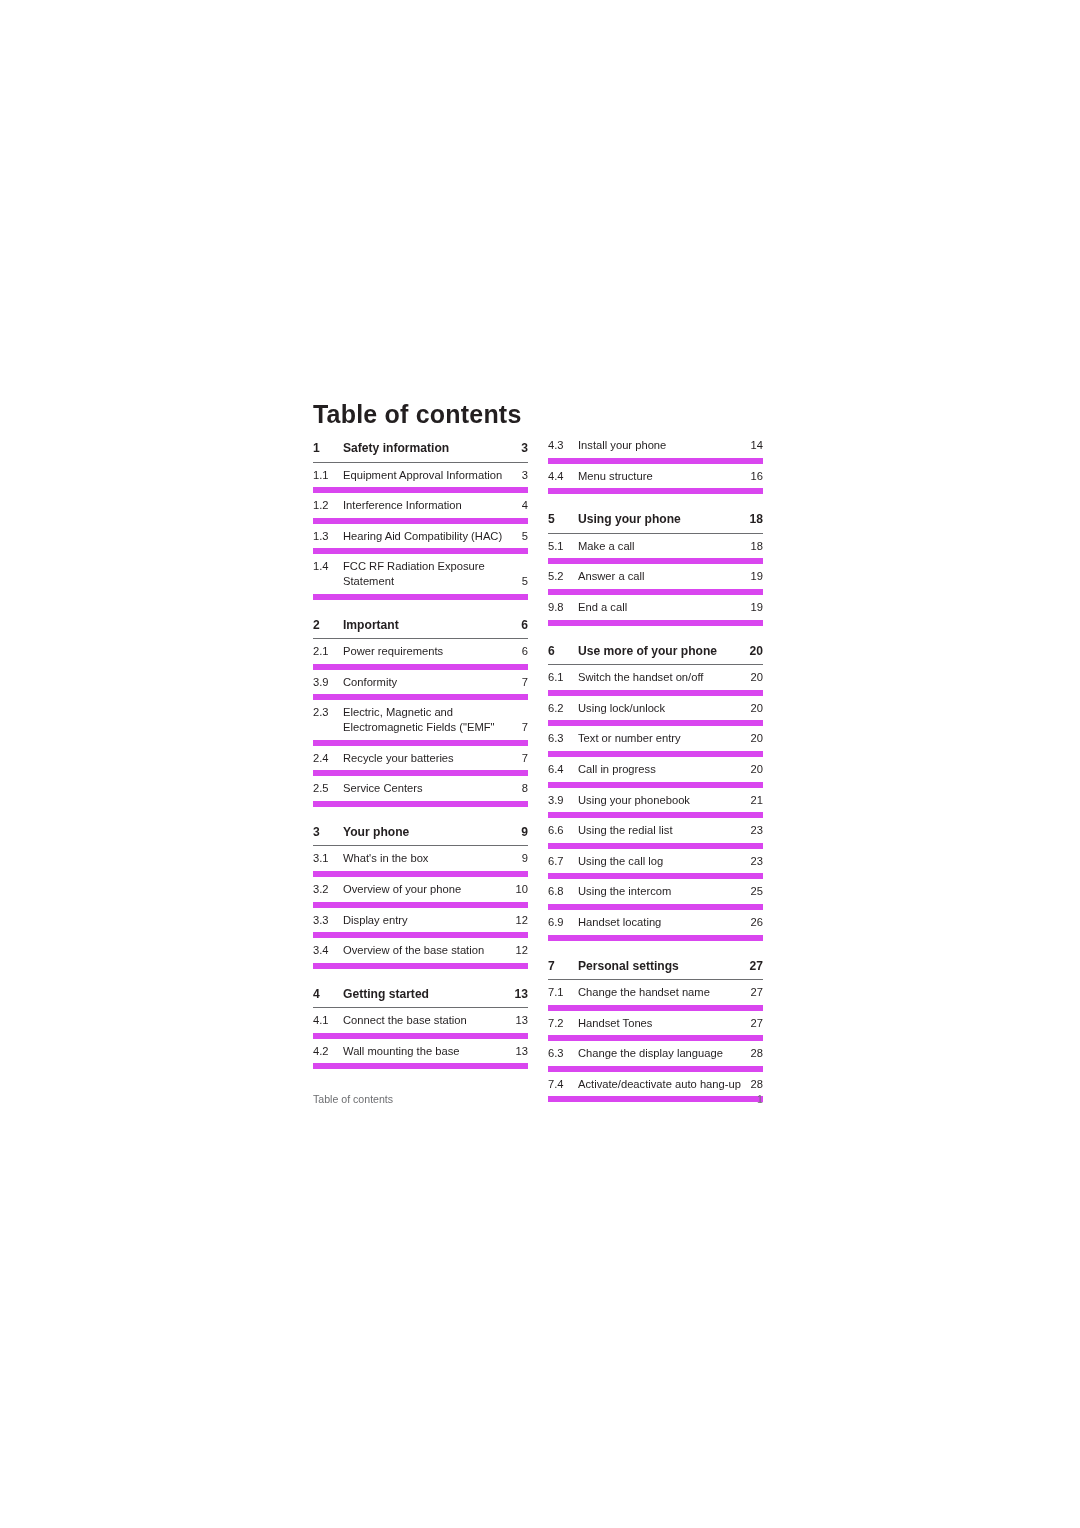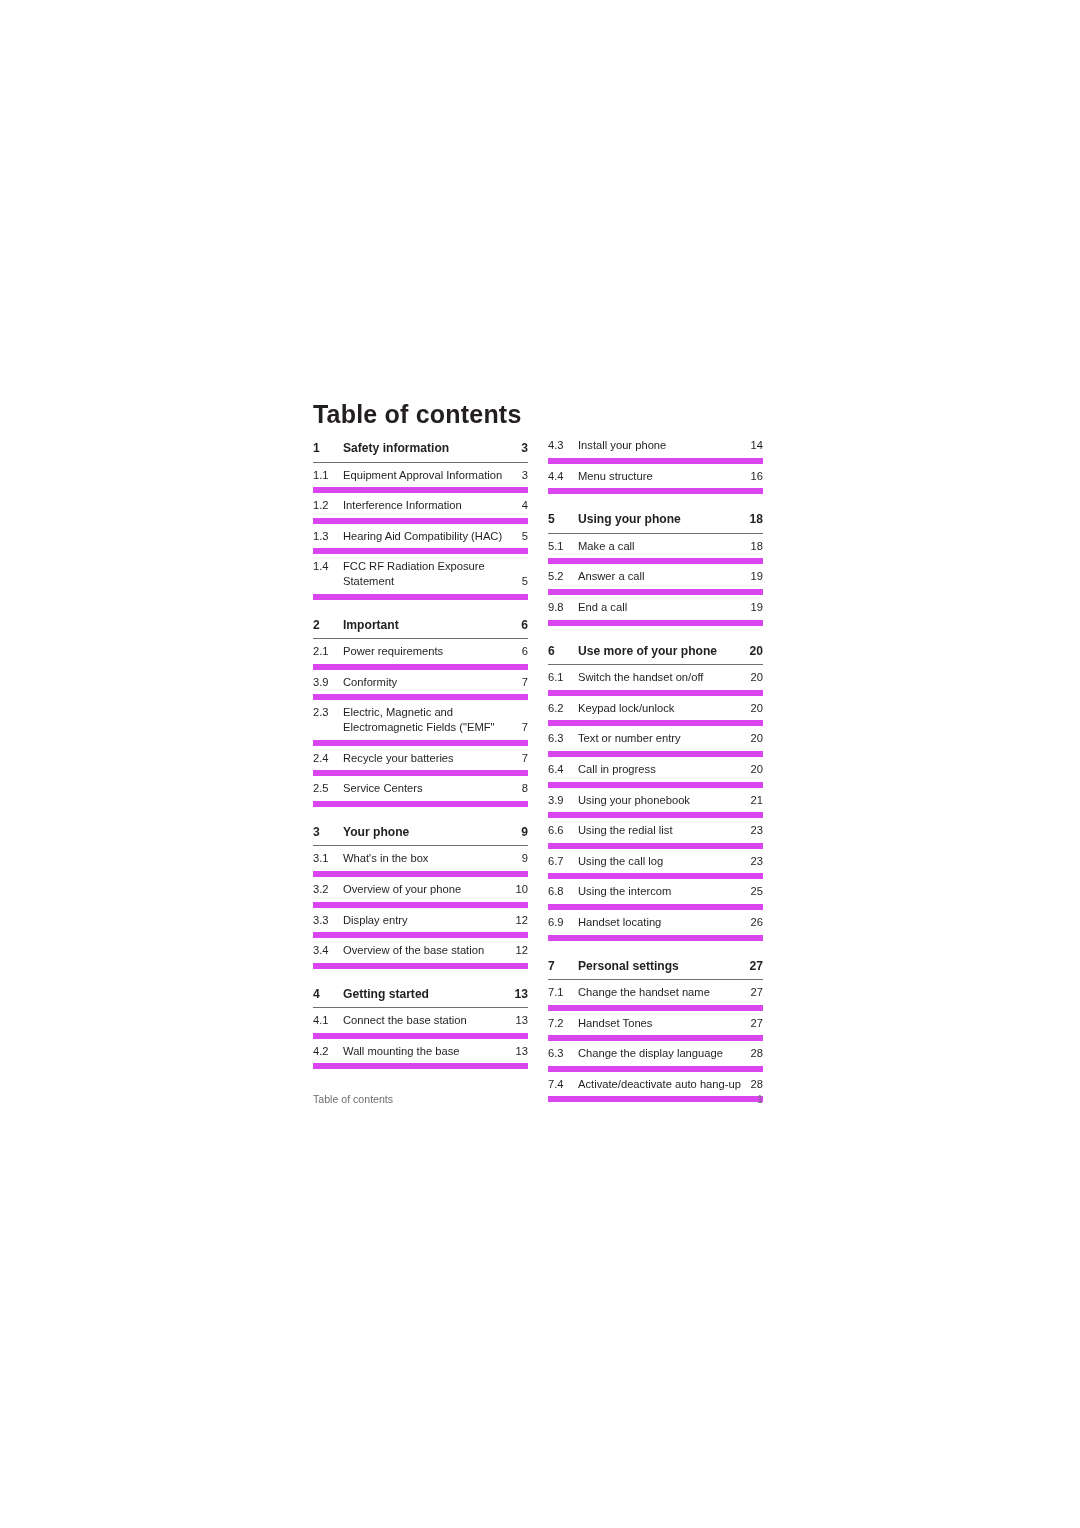--- a/index.html
+++ b/index.html
@@ -240,21 +240,21 @@
           <span class="label">Use more of your phone</span>
           <span class="pg">20</span>
         </div>
         <div class="entry">
           <span class="num">6.1</span>
           <span class="label">Switch the handset on/off</span>
           <span class="pg">20</span>
         </div>
         <div class="entry">
           <span class="num">6.2</span>
-          <span class="label">Keypad lock/unlock</span>
+          <span class="label">Using lock/unlock</span>
           <span class="pg">20</span>
         </div>
         <div class="entry">
           <span class="num">6.3</span>
           <span class="label">Text or number entry</span>
           <span class="pg">20</span>
         </div>
         <div class="entry">
           <span class="num">6.4</span>
           <span class="label">Call in progress</span>

